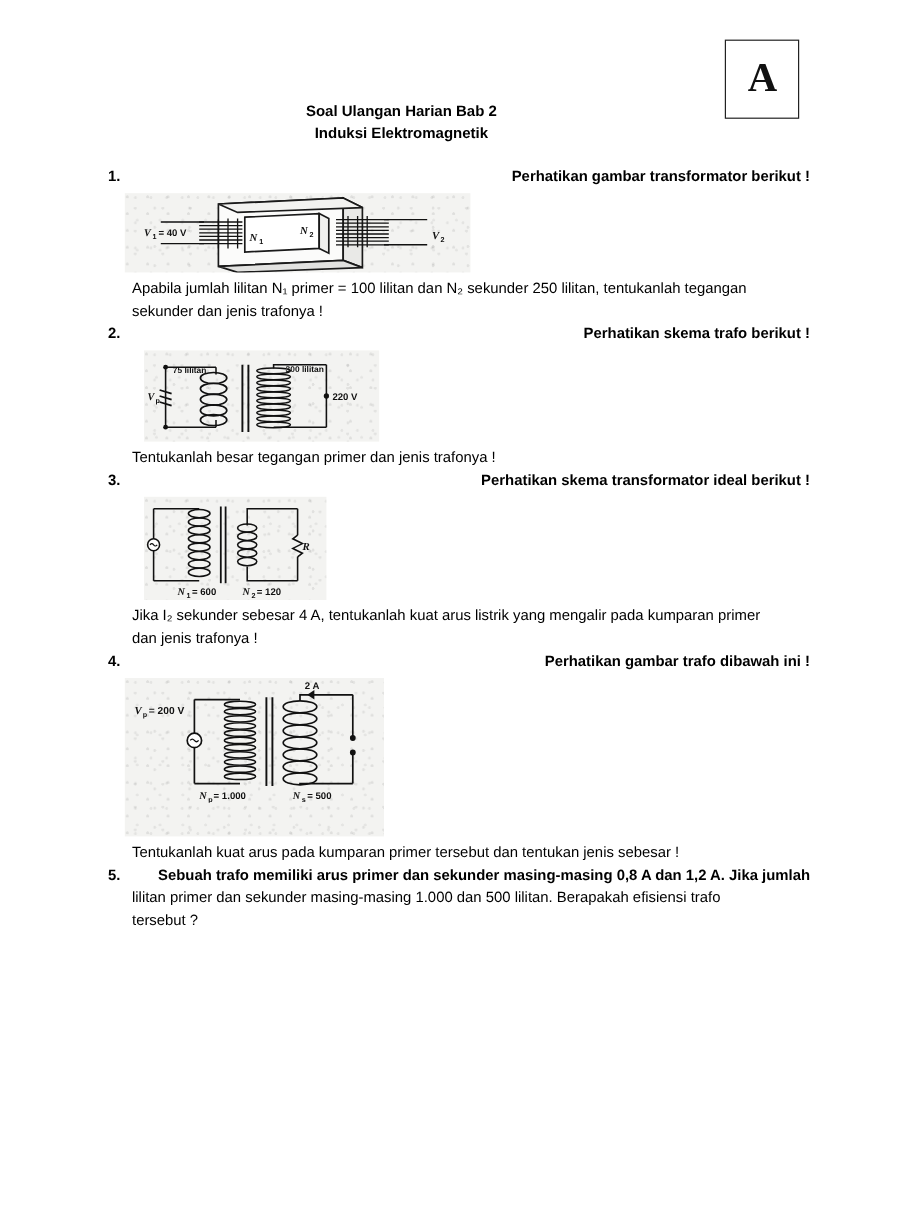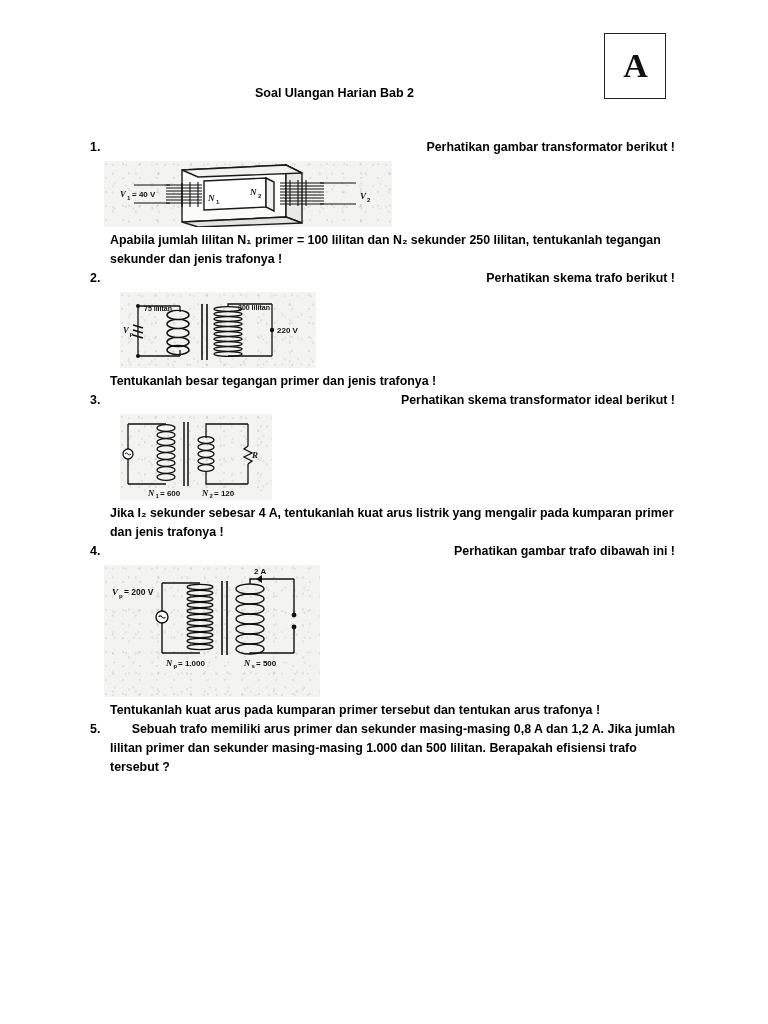--- a/index.html
+++ b/index.html
@@ -80,21 +80,21 @@
     width: 20px;
     flex: 0 0 20px;
   }
   .q-text {
     flex: 1 1 auto;
     text-align: right;
   }
   .q-body {
     margin-left: 20px;
     font-size: 12.4px;
-    font-weight: bold;
+    font-weight: normal;
     line-height: 19px;
   }
 
   
   .figure {
     position: relative;
     margin: 4px 0 4px 0;
     background:
       radial-gradient(circle at 12% 22%, rgba(120,120,120,.16) 0 1px, transparent 1.4px),
       radial-gradient(circle at 38% 66%, rgba(120,120,120,.14) 0 1px, transparent 1.4px),
@@ -121,20 +121,21 @@
 <body>
 
 <div class="page">
 
   <div class="logo-box">
     <span class="logo-letter">A</span>
   </div>
 
   <div class="doc-title">
     <span>Soal Ulangan Harian Bab 2</span>
+    <span class="line2">Induksi Elektromagnetik</span>
   </div>
 
   <div class="questions">
 
     <div class="q">
       <div class="q-head">
         <span class="q-num">1.</span>
         <span class="q-text">Perhatikan gambar transformator berikut !</span>
       </div>
 
@@ -388,21 +389,21 @@
           <text class="fig-txt-i" x="62" y="101" font-size="8.5">N</text>
           <text class="fig-txt" x="69.5" y="103" font-size="6">p</text>
           <text class="fig-txt" x="74" y="101" font-size="8">= 1.000</text>
           <text class="fig-txt-i" x="140" y="101" font-size="8.5">N</text>
           <text class="fig-txt" x="147.5" y="103" font-size="6">s</text>
           <text class="fig-txt" x="152" y="101" font-size="8">= 500</text>
         </svg>
       </div>
 
       <div class="q-body">
-        <div>Tentukanlah kuat arus pada kumparan primer tersebut dan tentukan arus trafonya !</div>
+        <div>Tentukanlah kuat arus pada kumparan primer tersebut dan tentukan jenis sebesar !</div>
       </div>
     </div>
 
     <div class="q">
       <div class="q-head">
         <span class="q-num">5.</span>
         <span class="q-text">Sebuah trafo memiliki arus primer dan sekunder masing-masing 0,8 A dan 1,2 A. Jika jumlah</span>
       </div>
       <div class="q-body">
         <div>lilitan primer dan sekunder masing-masing 1.000  dan 500 lilitan. Berapakah efisiensi trafo</div>

